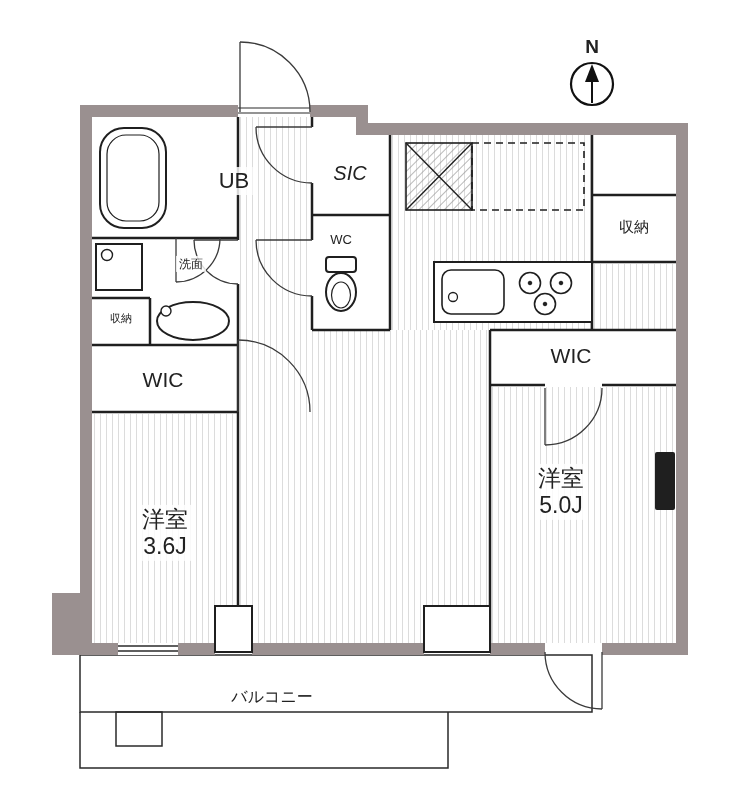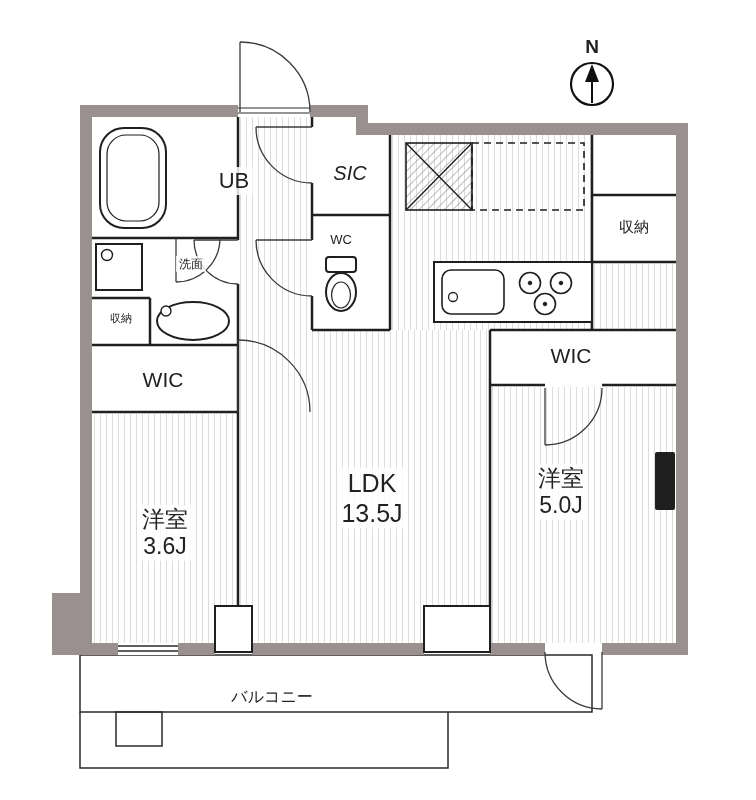--- a/index.html
+++ b/index.html
@@ -190,24 +190,20 @@
 
   <div class="label" style="left:199px;top:181px;font-size:22px;margin-left:35px;">UB</div>
   <div class="label" style="left:191px;top:264px;font-size:12px;">洗面</div>
   <div class="label" style="left:121px;top:318px;font-size:11px;">収納</div>
   <div class="label" style="left:163px;top:380px;font-size:21px;">WIC</div>
   <div class="label" style="left:350px;top:174px;font-size:20px;font-style:italic;">SIC</div>
   <div class="label" style="left:341px;top:240px;font-size:13px;">WC</div>
   <div class="label" style="left:634px;top:227px;font-size:15px;">収納</div>
   <div class="label" style="left:571px;top:356px;font-size:21px;">WIC</div>
 
-  <div class="label" style="left:372px;top:498px;font-size:25px;">
-    <span>LDK</span>
-    <span>13.5J</span>
-  </div>
 
   <div class="label" style="left:165px;top:533px;font-size:23px;">
     <span>洋室</span>
     <span>3.6J</span>
   </div>
 
   <div class="label" style="left:561px;top:492px;font-size:23px;">
     <span>洋室</span>
     <span>5.0J</span>
   </div>

